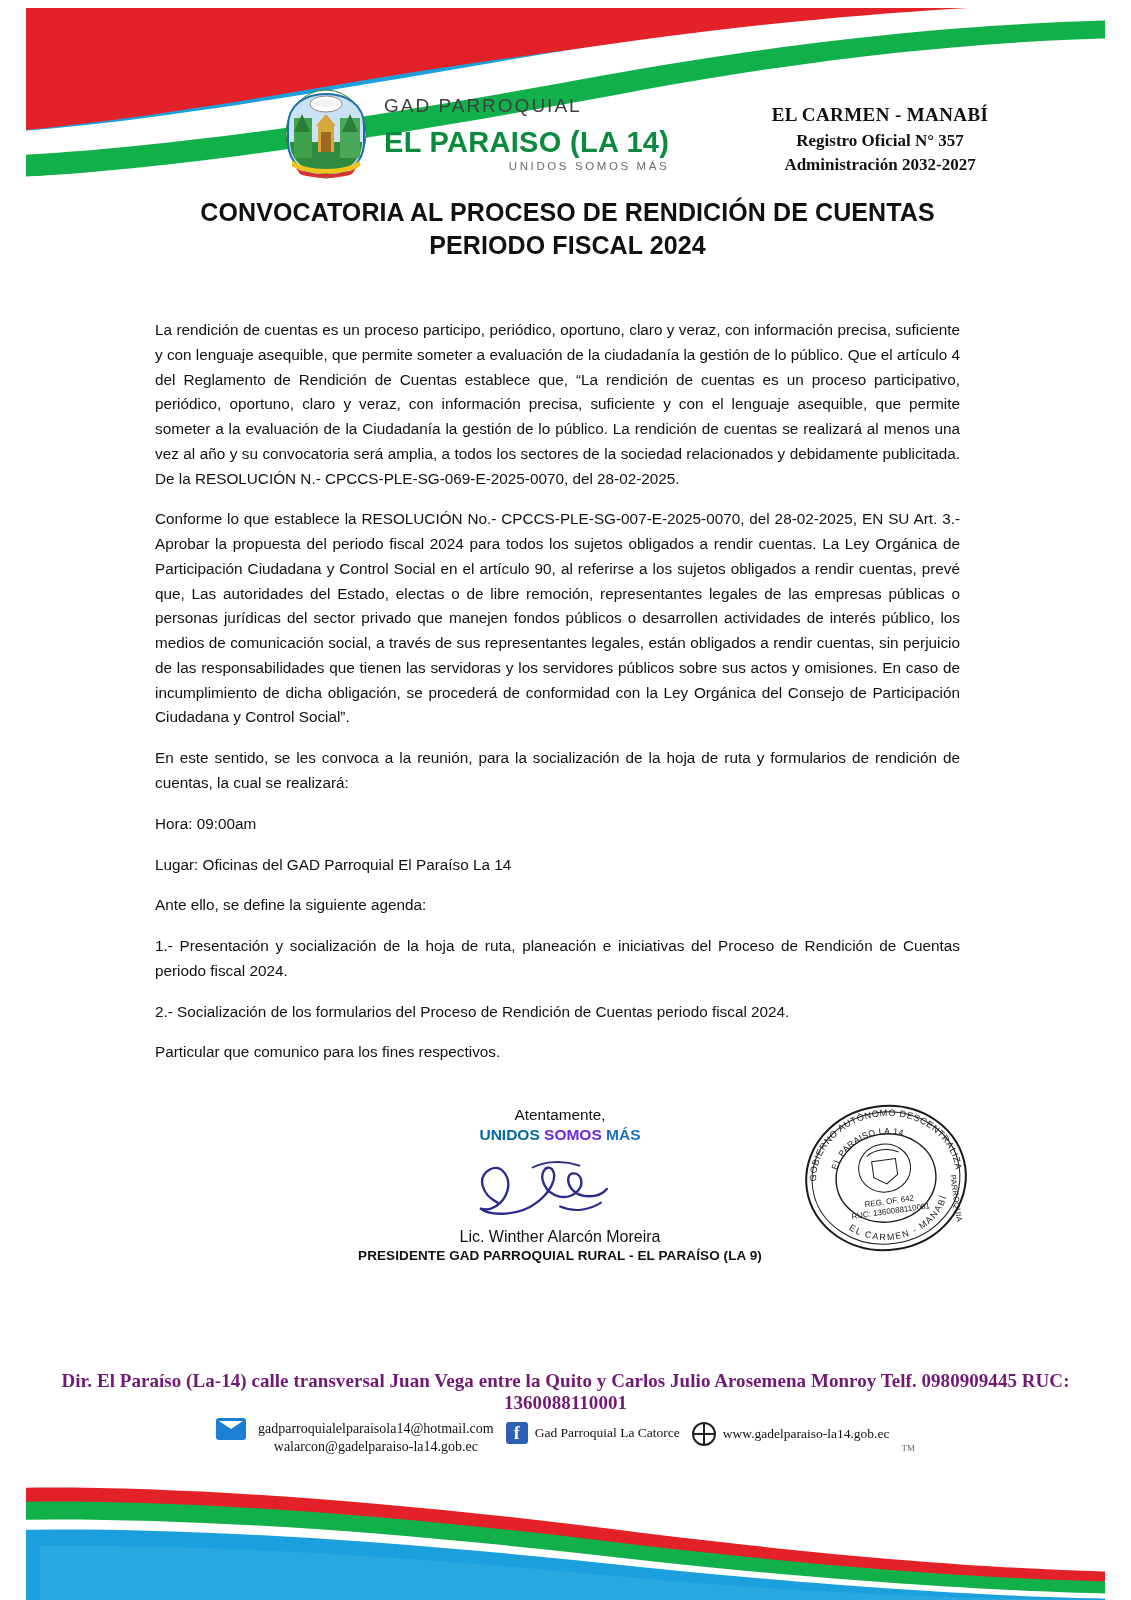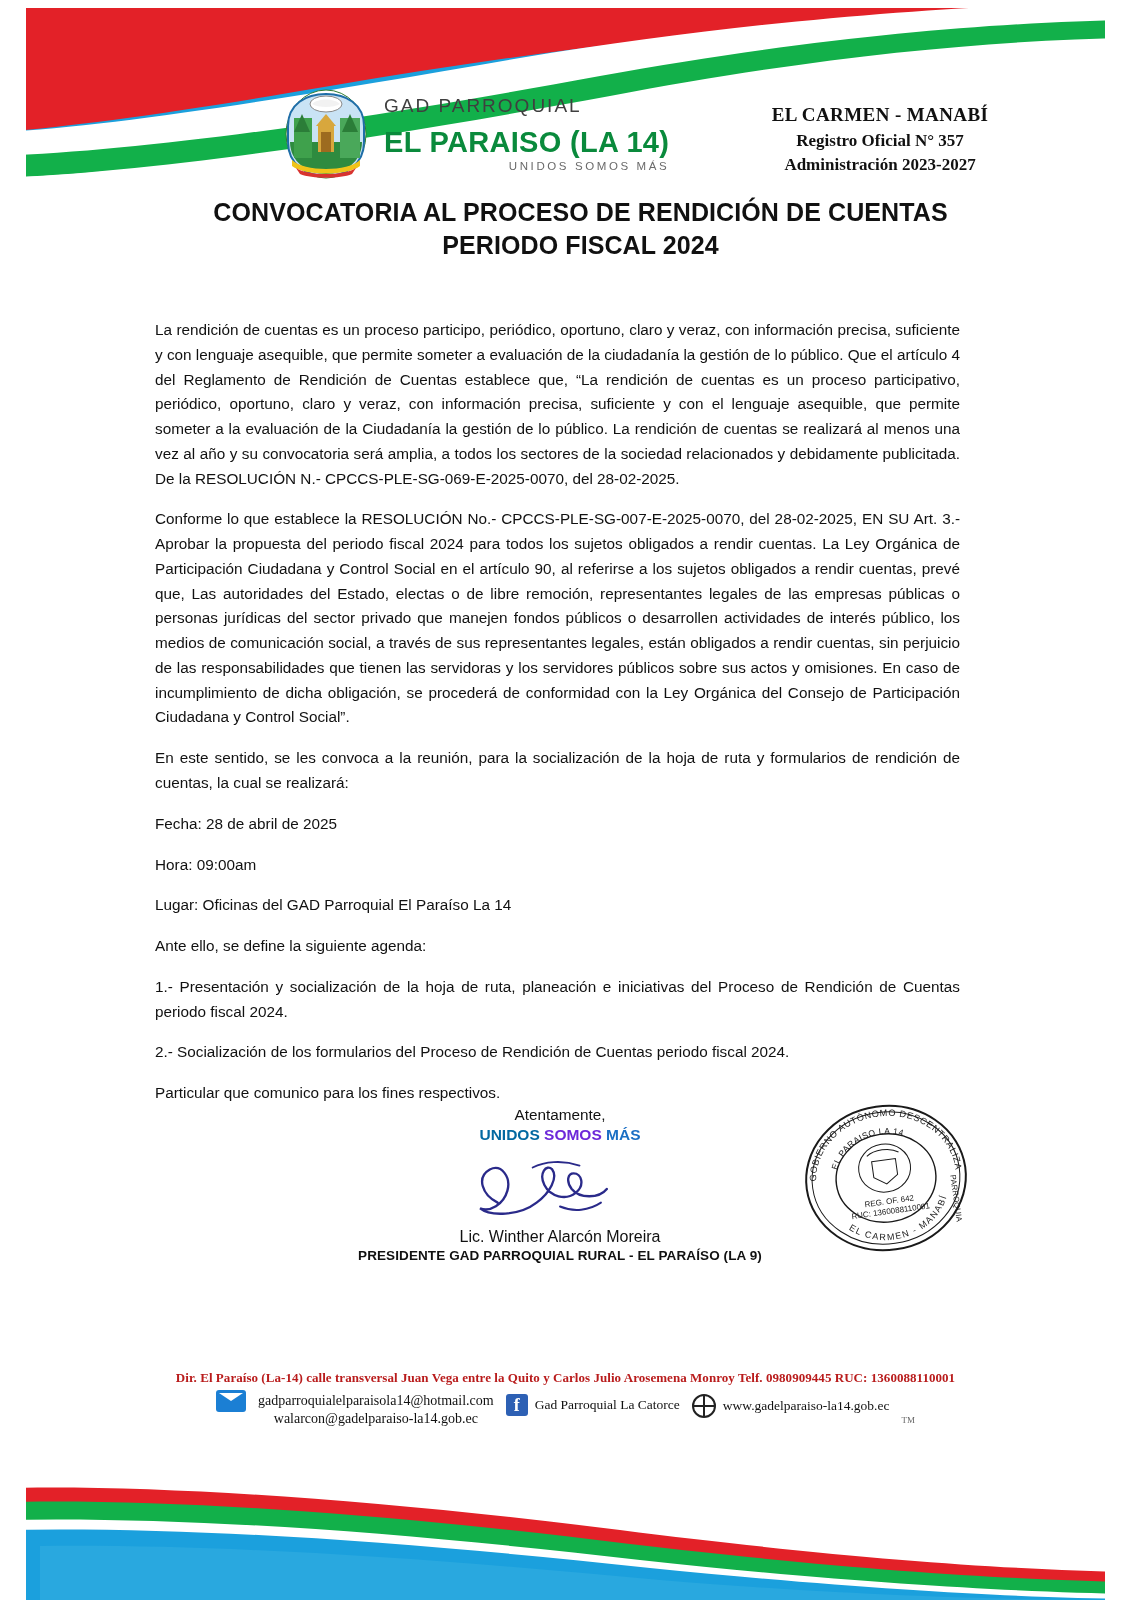--- a/index.html
+++ b/index.html
@@ -99,21 +99,21 @@
     font-weight: bold;
     color: #111;
   }
   .official-block div { line-height: 1.42; }
   .ob1 { font-size: 19px; letter-spacing: 0.4px; }
   .ob2 { font-size: 17px; }
   .ob3 { font-size: 17px; }
 
   .titles {
     position: absolute;
-    left: 123px;
+    left: 110px;
     top: 196px;
     width: 915px;
     text-align: center;
   }
   .title-main {
     font-size: 25px;
     font-weight: bold;
     letter-spacing: 0.1px;
     line-height: 1.33;
   }
@@ -185,23 +185,23 @@
   
   .footer-contact {
     position: absolute;
     left: 0;
     top: 1370px;
     width: 1131px;
     text-align: center;
     font-family: "Liberation Serif", serif;
   }
   .fc-line1 {
-    font-size: 13px;
-    font-weight: bold;
-    color: #b91c1c;
+    font-size: 19px;
+    font-weight: bold;
+    color: #701a75;
     letter-spacing: 0.05px;
   }
   .fc-row {
     margin-top: 4px;
     display: flex;
     justify-content: center;
     align-items: flex-start;
     gap: 12px;
   }
   .fc-emails {
@@ -328,35 +328,34 @@
       <div class="logo-text">
         <div class="logo-line1">GAD PARROQUIAL</div>
         <div class="logo-line2">EL PARAISO (LA 14)</div>
         <div class="logo-line3">UNIDOS SOMOS MÁS</div>
       </div>
     </div>
 
     <div class="official-block">
       <div class="ob1">EL CARMEN - MANABÍ</div>
       <div class="ob2">Registro Oficial N° 357</div>
-      <div class="ob3">Administración 2023-2027</div>
+      <div class="ob3">Administración 2032-2027</div>
     </div>
   </div>
 
   <div class="titles">
     <div class="title-main">CONVOCATORIA AL PROCESO DE RENDICIÓN DE CUENTAS</div>
     <div class="title-main">PERIODO FISCAL 2024</div>
   </div>
 
   <div class="body-text">
     <p>La rendición de cuentas es un proceso participo, periódico, oportuno, claro y veraz, con información precisa, suficiente y con lenguaje asequible, que permite someter a evaluación de la ciudadanía la gestión de lo público. Que el artículo 4 del Reglamento de Rendición de Cuentas establece que, “La rendición de cuentas es un proceso participativo, periódico, oportuno, claro y veraz, con información precisa, suficiente y con el lenguaje asequible, que permite someter a la evaluación de la Ciudadanía la gestión de lo público. La rendición de cuentas se realizará al menos una vez al año y su convocatoria será amplia, a todos los sectores de la sociedad relacionados y debidamente publicitada. De la RESOLUCIÓN N.- CPCCS-PLE-SG-069-E-2025-0070, del 28-02-2025.</p>
     <p>Conforme lo que establece la RESOLUCIÓN No.- CPCCS-PLE-SG-007-E-2025-0070, del 28-02-2025, EN SU Art. 3.- Aprobar la propuesta del periodo fiscal 2024 para todos los sujetos obligados a rendir cuentas. La Ley Orgánica de Participación Ciudadana y Control Social en el artículo 90, al referirse a los sujetos obligados a rendir cuentas, prevé que, Las autoridades del Estado, electas o de libre remoción, representantes legales de las empresas públicas o personas jurídicas del sector privado que manejen fondos públicos o desarrollen actividades de interés público, los medios de comunicación social, a través de sus representantes legales, están obligados a rendir cuentas, sin perjuicio de las responsabilidades que tienen las servidoras y los servidores públicos sobre sus actos y omisiones. En caso de incumplimiento de dicha obligación, se procederá de conformidad con la Ley Orgánica del Consejo de Participación Ciudadana y Control Social”.</p>
     <p>En este sentido, se les convoca a la reunión, para la socialización de la hoja de ruta y formularios de rendición de cuentas, la cual se realizará:</p>
 
-    <p class="plain nomargin">Fecha: 28 de abril de 2025</p>
     <p class="plain nomargin">Hora: 09:00am</p>
     <p class="plain">Lugar: Oficinas del GAD Parroquial El Paraíso La 14</p>
 
     <p class="plain">Ante ello, se define la siguiente agenda:</p>
 
     <p class="indent-list nomargin">1.- Presentación y socialización de la hoja de ruta, planeación e iniciativas del Proceso de Rendición de Cuentas periodo fiscal 2024.</p>
     <p class="indent-list nomargin">2.- Socialización de los formularios del Proceso de Rendición de Cuentas periodo fiscal 2024.</p>
     <p class="plain nomargin">Particular que comunico para los fines respectivos.</p>
   </div>
 

